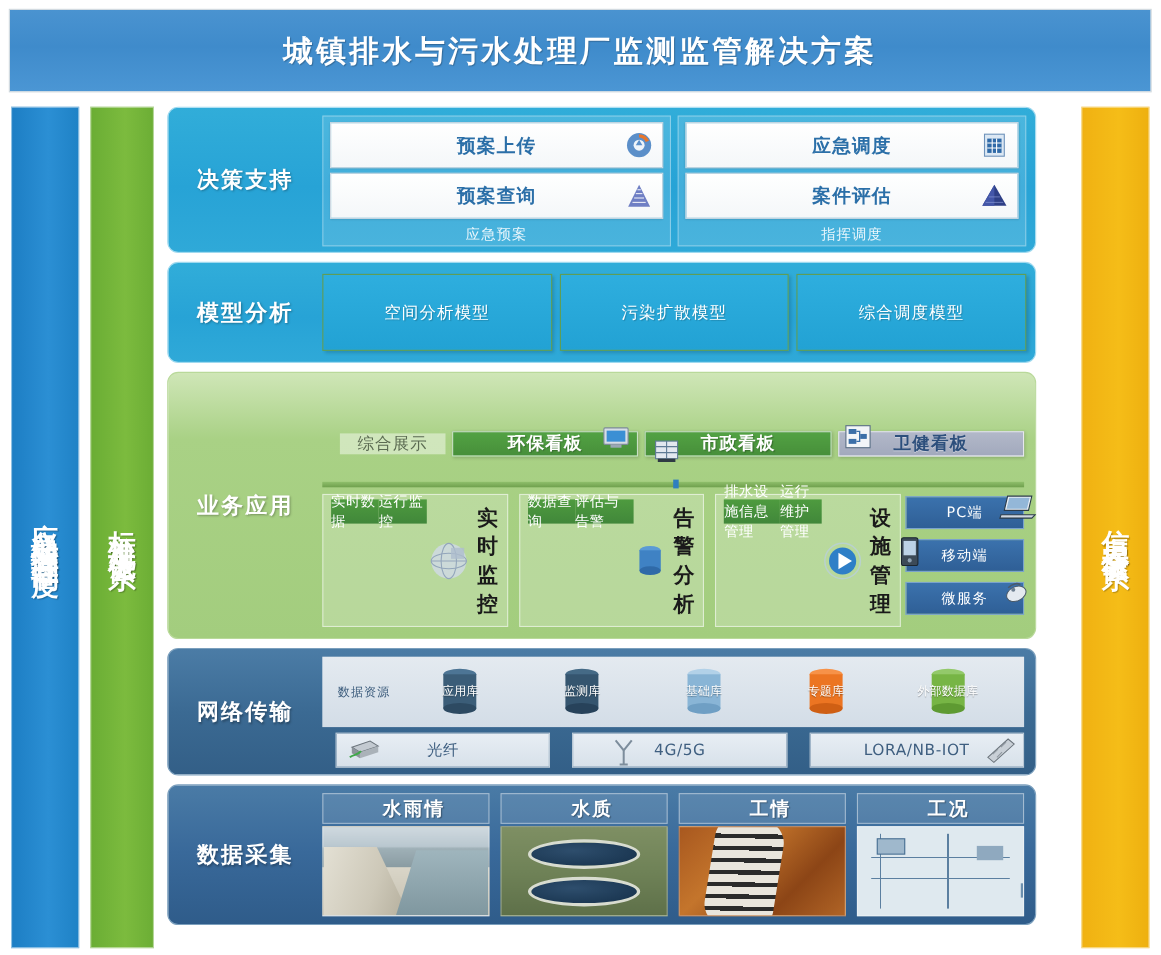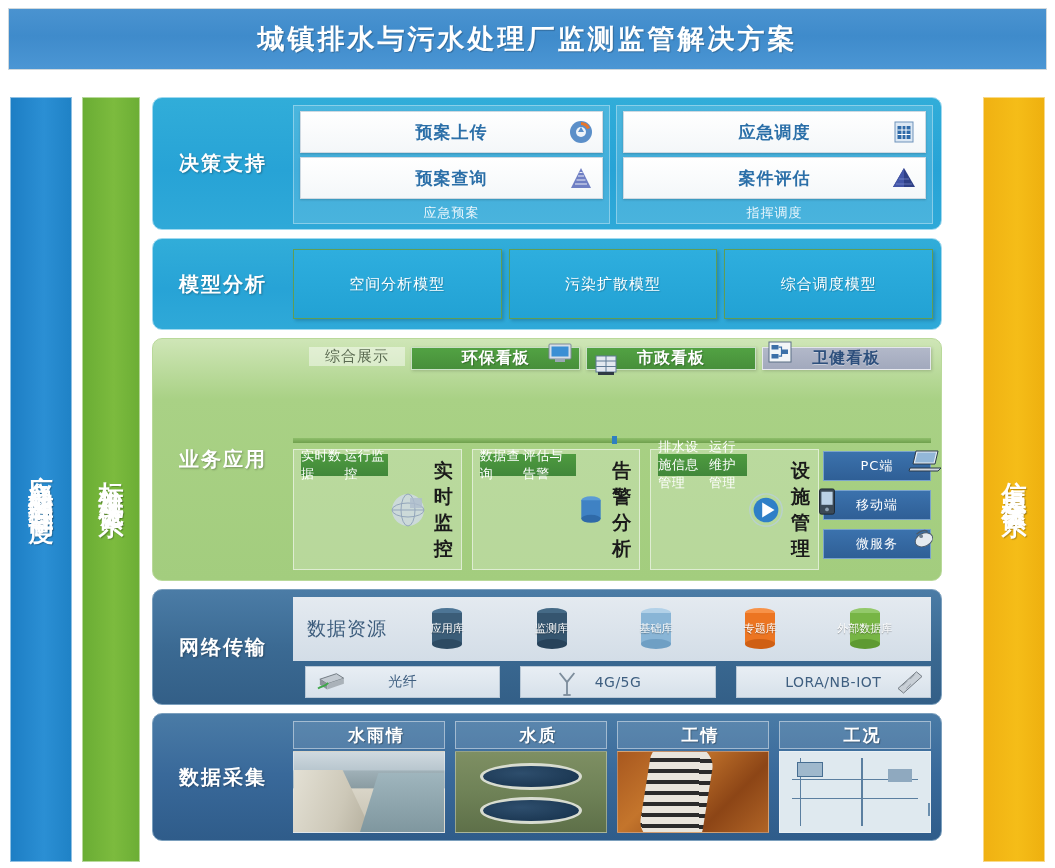--- a/index.html
+++ b/index.html
@@ -6,21 +6,21 @@
   body {
     width: 1055px; height: 868px;
     background: #ffffff;
     font-family: "DejaVu Sans", "Liberation Sans", sans-serif;
     overflow: hidden;
     position: relative;
   }
 
   
   .title-bar {
-    position: absolute; left: 8px; top: 8px; width: 1039px; height: 62px;
+    position: absolute; left: 8px; top: 8px; width: 1039px; height: 76px;
     background: linear-gradient(180deg,#4a93d0 0%,#3f8bcb 45%,#4b96d4 100%);
     border: 1px solid #cfd8dd;
     display: flex; align-items: center; justify-content: center;
   }
   .title-text {
     color: #ffffff; font-size: 27px; font-weight: bold; letter-spacing: 3px;
     text-shadow: 1px 1px 1px rgba(0,0,0,.25);
   }
 
   
@@ -90,21 +90,21 @@
     box-shadow: 2px 2px 3px rgba(0,0,0,.16);
   }
   .model-box-label { color: #ffffff; font-size: 15px; letter-spacing: 1px; text-shadow: 1px 1px 1px rgba(0,0,0,.2); }
 
   
   #band-business {
     height: 243px;
     background: linear-gradient(180deg,#cfe6b7 0%,#a9d185 25%,#a3cd7e 100%);
     border: 1px solid #b9d99a;
   }
-  .biz-top { position: absolute; left: 140px; right: 10px; top: 8px; height: 113px; display: flex; gap: 6px; align-items: flex-start; padding-left: 16px; }
+  .biz-top { position: absolute; left: 140px; right: 10px; top: 8px; height: 113px; display: flex; gap: 6px; align-items: center; padding-left: 16px; }
   .biz-overview {
     width: 96px; background: rgba(255,255,255,.45);
     display: flex; align-items: center; justify-content: center;
     color: #5b6b52; font-size: 15px; letter-spacing: 1px;
   }
   .biz-card {
     flex: 1; position: relative; display: flex; align-items: center; justify-content: center;
     border: 1px solid rgba(255,255,255,.7); box-shadow: 1px 1px 3px rgba(0,0,0,.18);
   }
   .biz-card.green { background: linear-gradient(180deg,#52a243 0%,#478f3a 100%); }
@@ -147,21 +147,21 @@
 
   
   #band-network {
     height: 116px;
     background: linear-gradient(180deg,#4b7ca6 0%,#3b6a93 50%,#335f87 100%);
     border: 1px solid #7b9fbd;
   }
   .net-res { position: absolute; left: 140px; right: 10px; top: 7px; height: 64px;
     background: linear-gradient(180deg,#e4eaf0 0%,#d3dde7 100%);
     display: flex; align-items: center; padding: 0 14px; gap: 0; }
-  .net-res-title { color: #3c5c7c; font-size: 19px; letter-spacing: 1px; margin-right: 8px; }
+  .net-res-title { color: #3c5c7c; font-size: 11px; letter-spacing: 1px; margin-right: 8px; }
   .cyls { flex: 1; display: flex; align-items: center; justify-content: space-around; }
   .cyl { width: 56px; height: 50px; position: relative; display: flex; align-items: center; justify-content: center; }
   .cyl-label { position: relative; z-index: 2; color: #ffffff; font-size: 11px; line-height: 1.15; text-align: center;
     text-shadow: 0 1px 1px rgba(0,0,0,.35); }
   .net-links { position: absolute; left: 140px; right: 10px; top: 76px; bottom: 6px; display: flex; gap: 8px; }
   .net-link {
     flex: 1; background: linear-gradient(180deg,#e8eef4 0%,#d7e1ea 100%);
     border: 1px solid #b9c8d6;
     display: flex; align-items: center; justify-content: center; position: relative; margin-left: 12px;
   }

